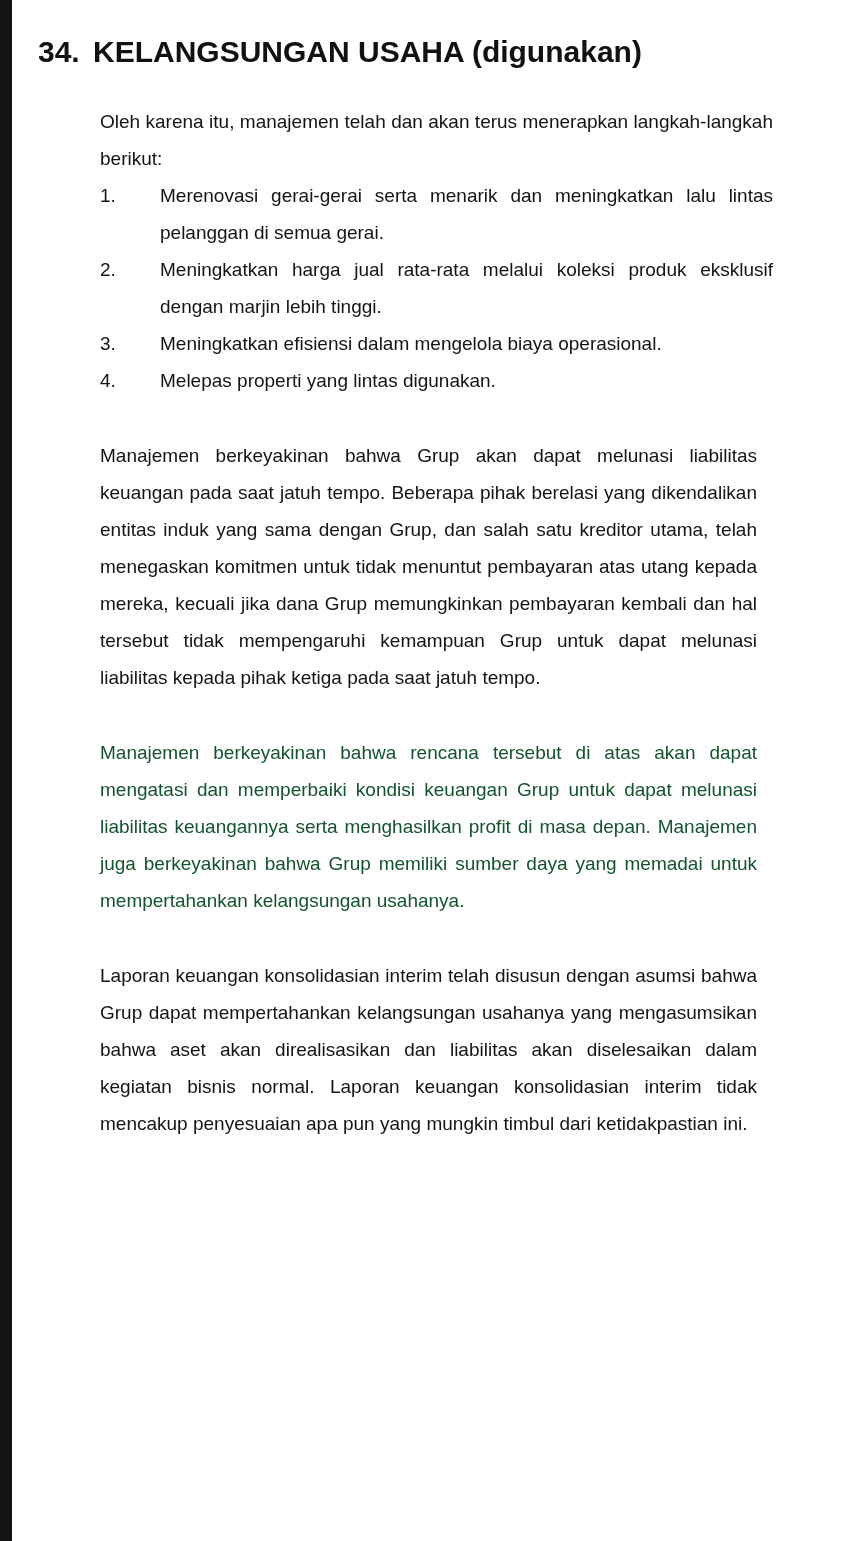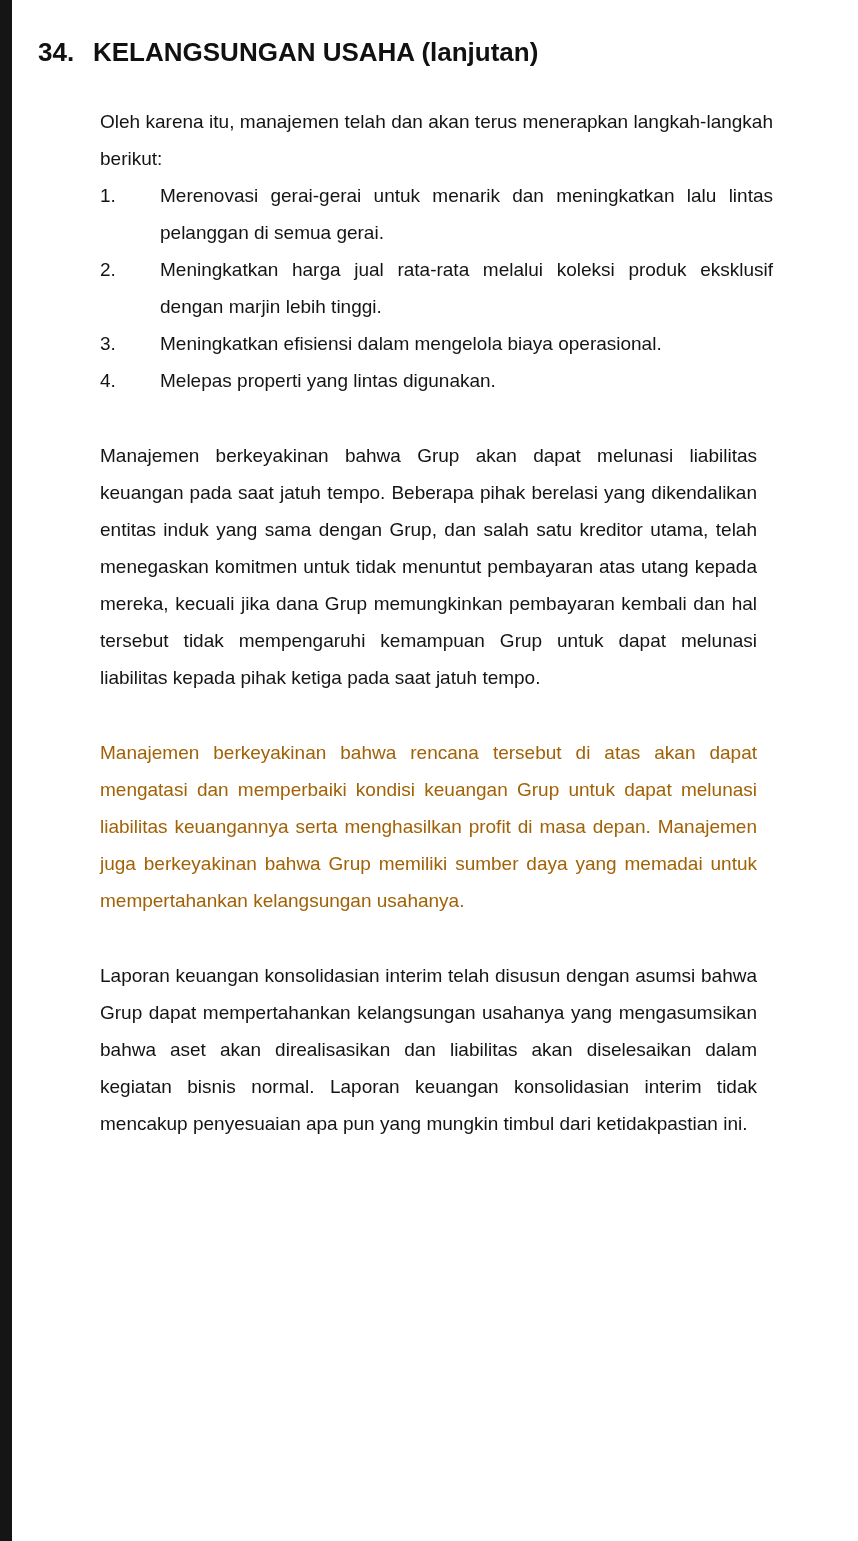--- a/index.html
+++ b/index.html
@@ -23,21 +23,21 @@
   }
   .content {
     position: absolute;
     left: 100px; top: 34px;
     width: 673px;
   }
   .heading {
     display: flex;
     margin: 0 0 33px -62px;
     font-weight: bold;
-    font-size: 26px;
+    font-size: 30px;
     line-height: 36px;
     color: #111111;
     white-space: nowrap;
   }
   .heading .section-number {
     flex: none;
     width: 55px;
   }
   .body-text {
     font-size: 19px;
@@ -71,44 +71,44 @@
 </head>
 <body style="background: rgb(255, 255, 255);">
 
 <div class="page">
   <div class="edge-bar" style="background: rgb(21, 21, 21);"></div>
 
   <main class="content">
 
     <div class="heading">
       <span class="section-number">34.</span>
-      <span class="section-title">KELANGSUNGAN USAHA (lanjutan)</span>
+      <span class="section-title">KELANGSUNGAN USAHA (digunakan)</span>
     </div>
 
     <p class="body-text intro" style="color: rgb(20, 20, 20);">Oleh karena itu, manajemen telah dan akan terus menerapkan langkah-langkah berikut:</p>
 
     <ol class="steps body-text" style="color: rgb(20, 20, 20);">
       <li class="step">
         <span class="item-number">1.</span>
-        <span class="item-text">Merenovasi gerai-gerai untuk menarik dan meningkatkan lalu lintas pelanggan di semua gerai.</span>
+        <span class="item-text">Merenovasi gerai-gerai serta menarik dan meningkatkan lalu lintas pelanggan di semua gerai.</span>
       </li>
       <li class="step">
         <span class="item-number">2.</span>
         <span class="item-text">Meningkatkan harga jual rata-rata melalui koleksi produk eksklusif dengan marjin lebih tinggi.</span>
       </li>
       <li class="step">
         <span class="item-number">3.</span>
         <span class="item-text">Meningkatkan efisiensi dalam mengelola biaya operasional.</span>
       </li>
       <li class="step">
         <span class="item-number">4.</span>
         <span class="item-text">Melepas properti yang lintas digunakan.</span>
       </li>
     </ol>
 
     <p class="body-text para" style="color: rgb(20, 20, 20);">Manajemen berkeyakinan bahwa Grup akan dapat melunasi liabilitas keuangan pada saat jatuh tempo. Beberapa pihak berelasi yang dikendalikan entitas induk yang sama dengan Grup, dan salah satu kreditor utama, telah menegaskan komitmen untuk tidak menuntut pembayaran atas utang kepada mereka, kecuali jika dana Grup memungkinkan pembayaran kembali dan hal tersebut tidak mempengaruhi kemampuan Grup untuk dapat melunasi liabilitas kepada pihak ketiga pada saat jatuh tempo.</p>
 
-    <p class="body-text para" style="color: #a16207;">Manajemen berkeyakinan bahwa rencana tersebut di atas akan dapat mengatasi dan memperbaiki kondisi keuangan Grup untuk dapat melunasi liabilitas keuangannya serta menghasilkan profit di masa depan. Manajemen juga berkeyakinan bahwa Grup memiliki sumber daya yang memadai untuk mempertahankan kelangsungan usahanya.</p>
+    <p class="body-text para" style="color: #14532d;">Manajemen berkeyakinan bahwa rencana tersebut di atas akan dapat mengatasi dan memperbaiki kondisi keuangan Grup untuk dapat melunasi liabilitas keuangannya serta menghasilkan profit di masa depan. Manajemen juga berkeyakinan bahwa Grup memiliki sumber daya yang memadai untuk mempertahankan kelangsungan usahanya.</p>
 
     <p class="body-text para" style="color: rgb(20, 20, 20);">Laporan keuangan konsolidasian interim telah disusun dengan asumsi bahwa Grup dapat mempertahankan kelangsungan usahanya yang mengasumsikan bahwa aset akan direalisasikan dan liabilitas akan diselesaikan dalam kegiatan bisnis normal. Laporan keuangan konsolidasian interim tidak mencakup penyesuaian apa pun yang mungkin timbul dari ketidakpastian ini.</p>
 
   </main>
 </div>
 
 </body></html>

